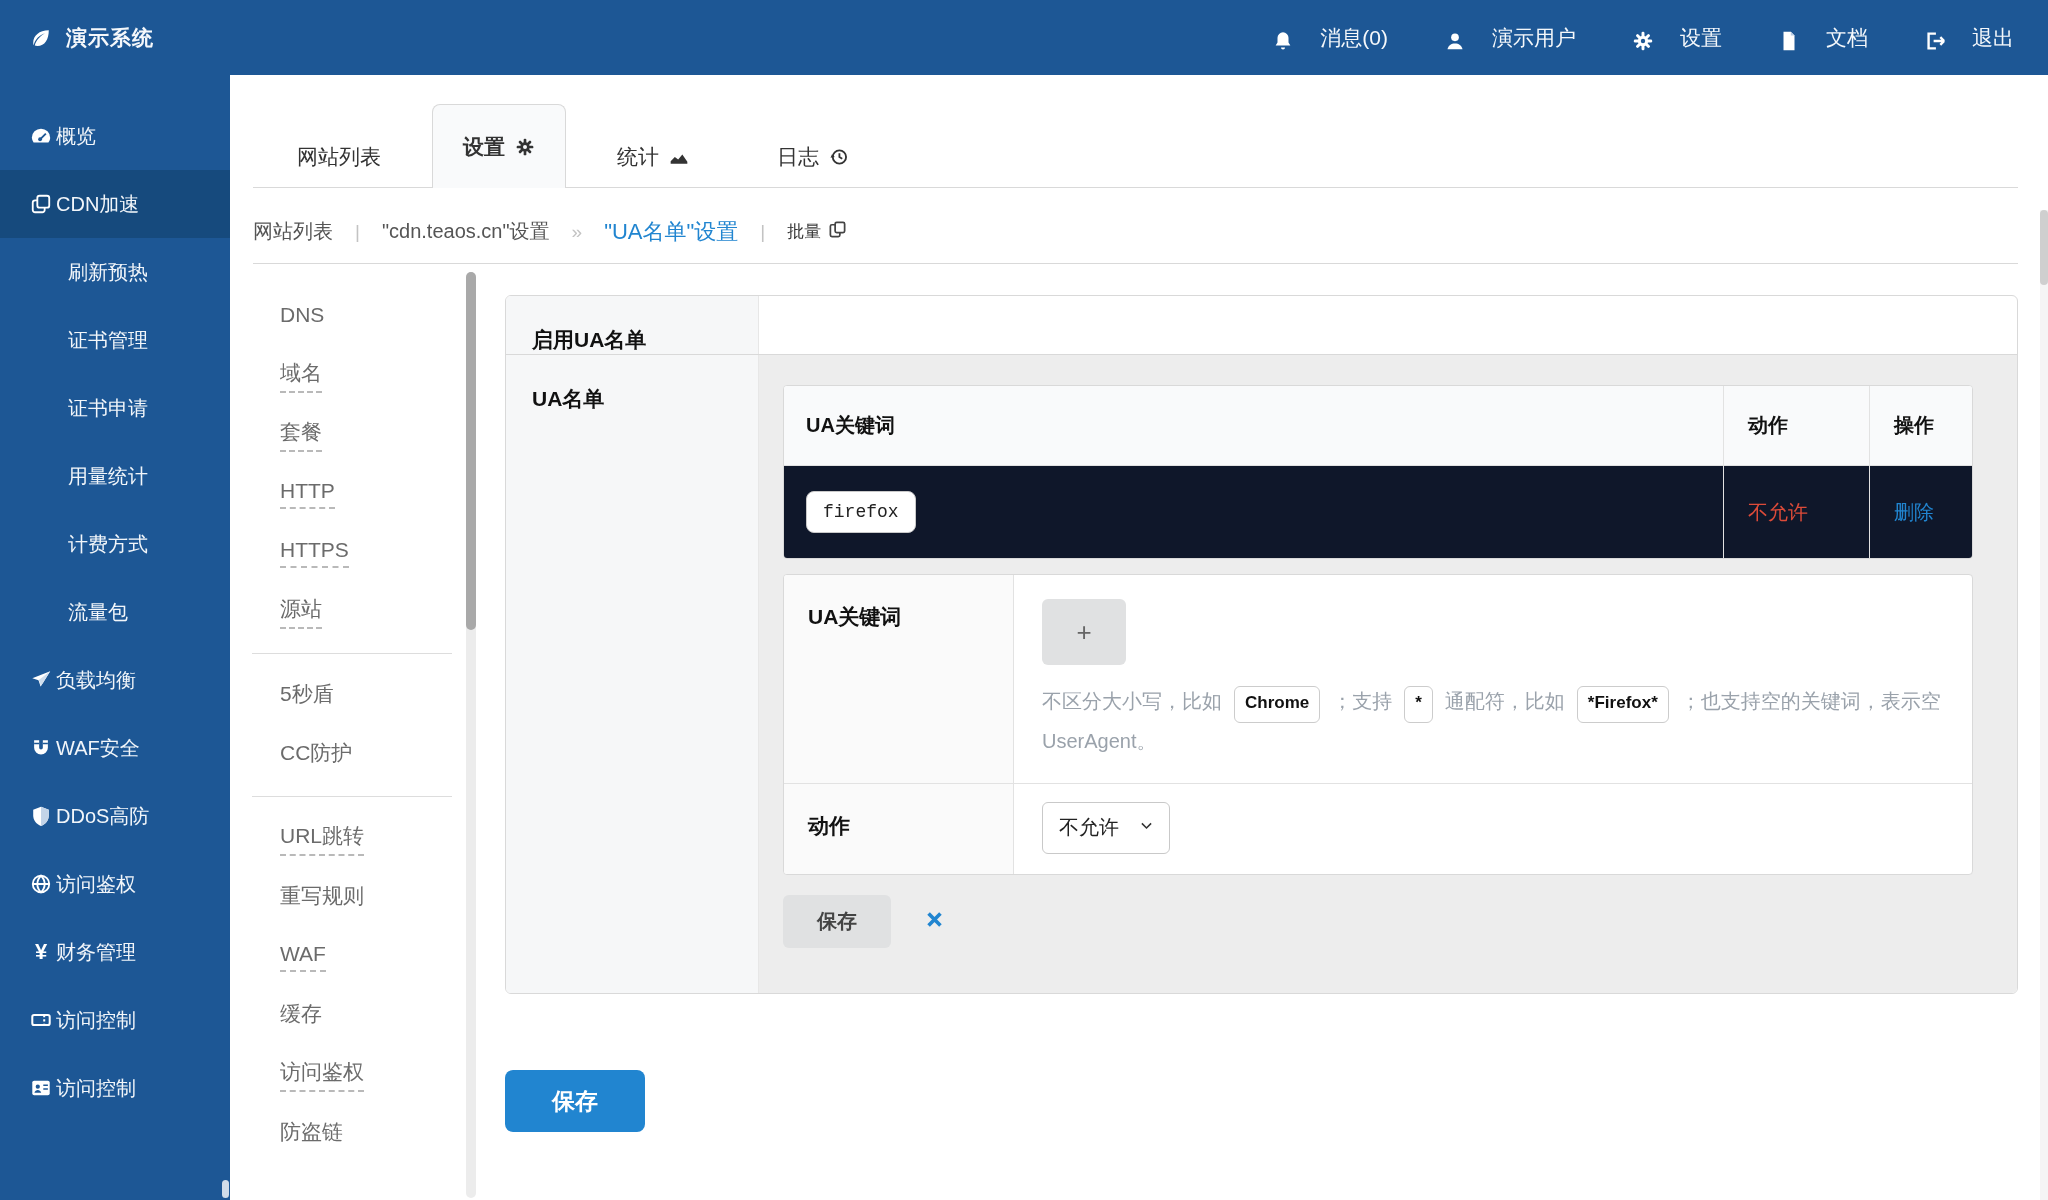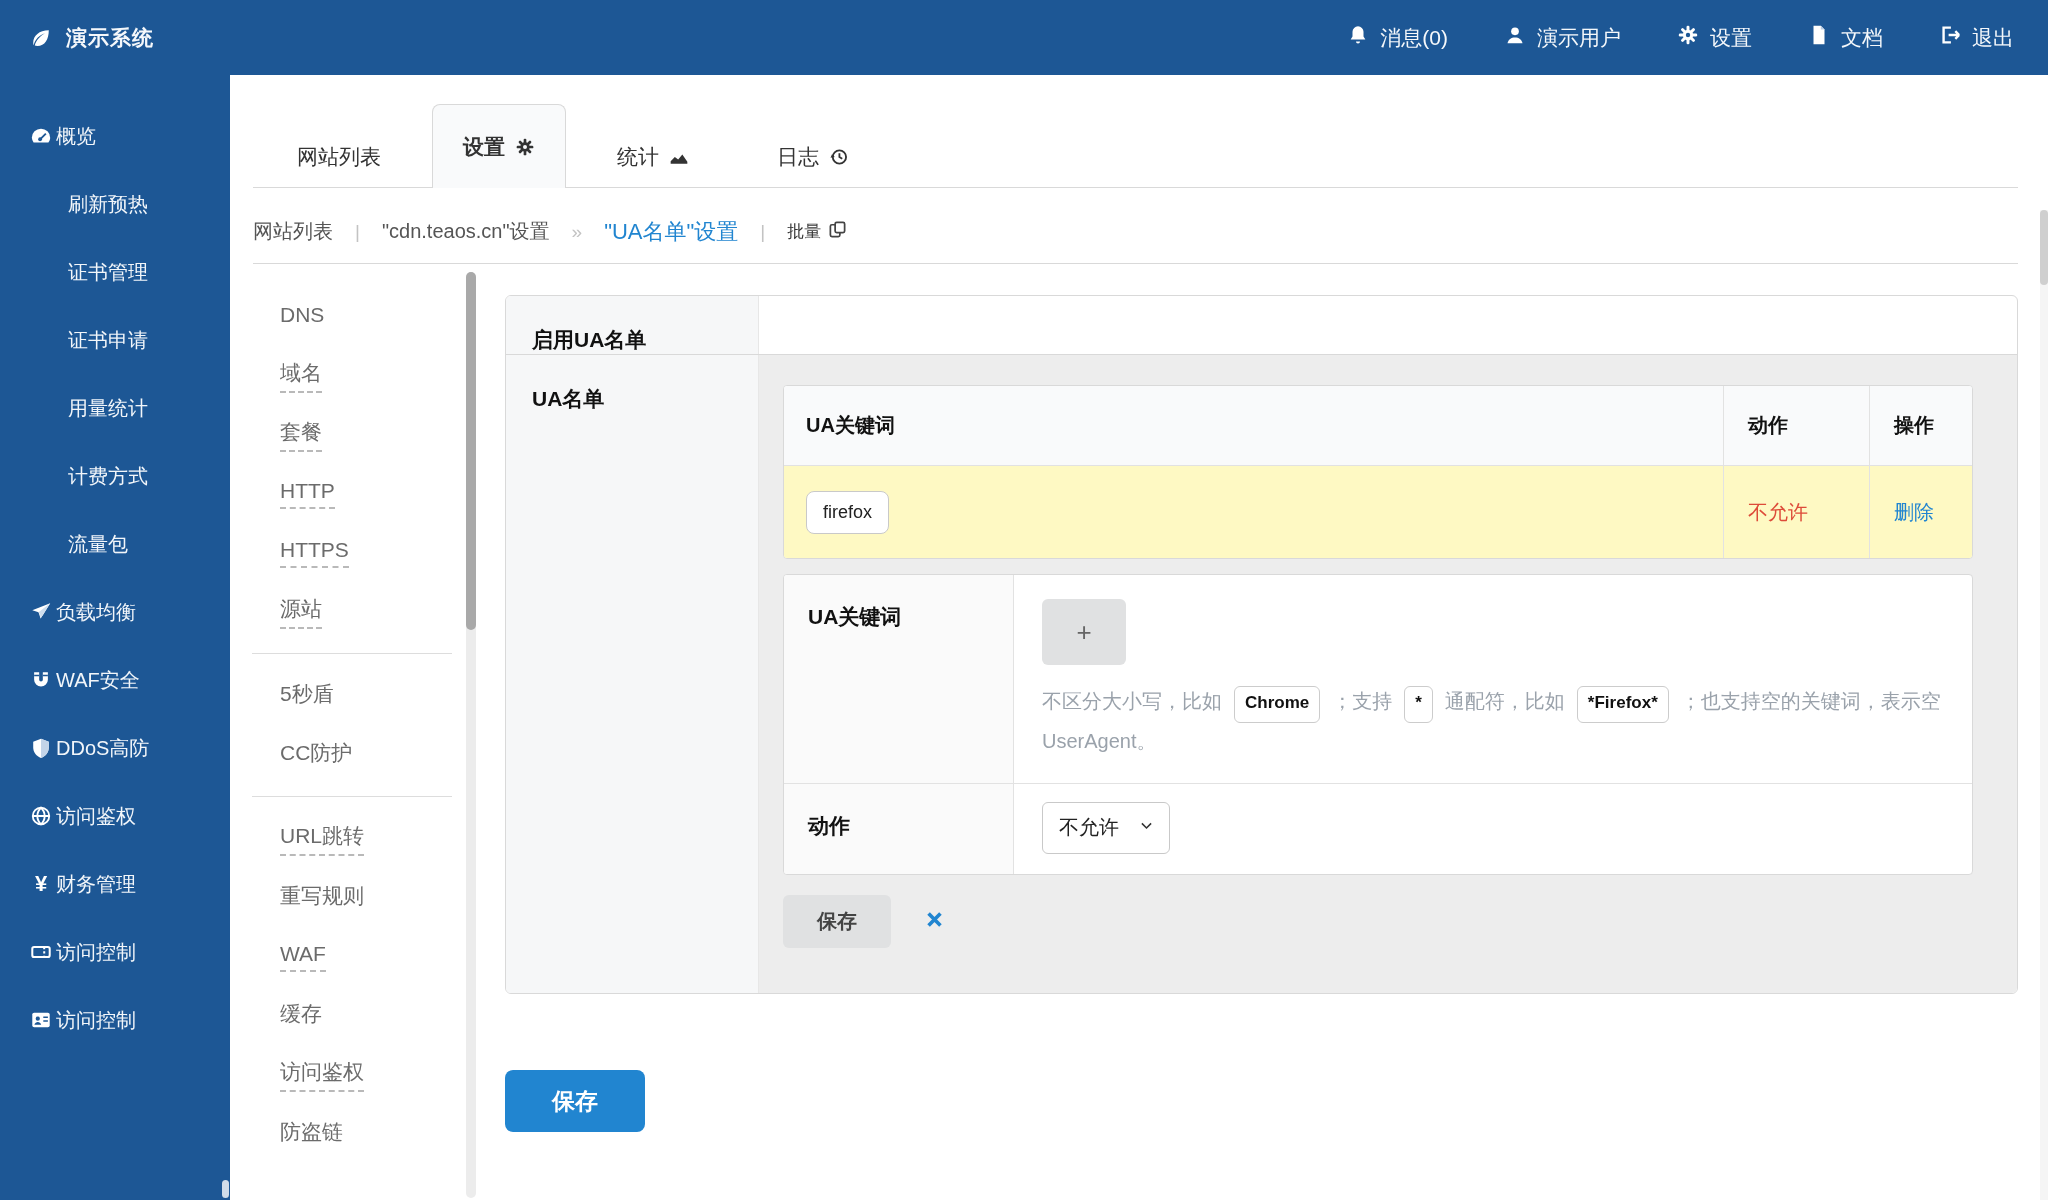--- a/index.html
+++ b/index.html
@@ -5,21 +5,21 @@
   * { margin:0; padding:0; box-sizing:border-box; }
   html,body { width:2048px; height:1200px; overflow:hidden;
     font-family:"Liberation Sans","DejaVu Sans",sans-serif; background:#fff; }
 
   
   .topbar { position:absolute; left:0; top:0; width:2048px; height:75px;
     background:#1d5795; display:flex; align-items:center; color:#f5f8fb; }
   .brand { display:flex; align-items:center; gap:14px; padding-left:30px;
     font-size:21px; font-weight:bold; letter-spacing:1px; }
   .top-menu { margin-left:auto; display:flex; align-items:center; gap:56px; padding-right:34px; }
-  .top-item { display:flex; align-items:flex-start; gap:11px; font-size:21px; cursor:pointer; }
+  .top-item { display:flex; align-items:flex-end; gap:26px; font-size:21px; cursor:pointer; }
   .ticon { width:22px; height:22px; display:block; }
 
   
   .sidebar { position:absolute; left:0; top:75px; width:230px; height:1125px;
     background:#1d5795; color:#f2f6fa; padding-top:27px; }
   .side-item { height:68px; display:flex; align-items:center; padding-left:28px;
     gap:2px; font-size:20px; cursor:pointer; }
   .side-item.indent { padding-left:68px; }
   .side-item.active { background:#164a7d; }
   .side-icon { width:26px; height:22px; display:flex; align-items:center; justify-content:center; }
@@ -76,21 +76,21 @@
 
   .checkbox { width:31px; height:31px; border:2px solid #777; border-radius:6px;
     background:#fff; display:flex; align-items:center; justify-content:center; cursor:pointer; }
   .checkbox svg { width:27px; height:27px; margin-top:-4px; margin-left:2px; }
   .help-muted { margin-top:24px; font-size:20px; color:#b1b8c1; }
 
   
   .ua-table { width:1190px; background:#fff; border:1px solid #d9d9d9; border-radius:4px; overflow:hidden; }
   .tbl-head { display:grid; grid-template-columns:1fr 146px 103px; height:80px;
     background:#f9fafb; border-bottom:1px solid #e2e2e2; font-size:20px; font-weight:bold; color:#111; }
-  .tbl-row { display:grid; grid-template-columns:1fr 146px 103px; height:92px; background:#fef9c3; }
+  .tbl-row { display:grid; grid-template-columns:1fr 146px 103px; height:92px; background:#0f172a;font-family:Liberation Mono, monospace; }
   .tcell { display:flex; align-items:center; padding-left:22px; }
   .tcell.bl { border-left:1px solid #e2e2e2; padding-left:24px; }
   .tag-chip { border:1px solid #c9c9c9; border-radius:8px; padding:10px 16px;
     font-size:18px; color:#222; background:#fff; }
   .action-red { color:#dd4b39; font-size:20px; }
   .op-link { color:#2185d0; font-size:20px; cursor:pointer; }
 
   
   .sub-box { margin-top:15px; width:1190px; background:#fff; border:1px solid #d9d9d9;
     border-radius:4px; overflow:hidden; }
@@ -195,20 +195,29 @@
 <div class="sidebar">
   <div class="side-item">
     <span class="side-icon">
       <svg viewBox="0 0 24 24">
           <path d="M12 4A10 10 0 0 1 22 14c0 2-.7 3.7-1.9 5H3.9A9.9 9.9 0 0 1 2 14 10 10 0 0 1 12 4z" fill="#fff"></path>
           <path d="M11.3 15.3l6-6" stroke="#1d5795" stroke-width="2"></path>
           <circle cx="11" cy="15.5" r="2.1" fill="#1d5795"></circle>
         </svg>
     </span>
     <span>概览</span>
+  </div>
+  <div class="side-item active">
+    <span class="side-icon">
+      <svg viewBox="0 0 24 24" fill="none" stroke="#fff" stroke-width="2">
+          <rect x="8" y="3" width="13" height="13" rx="2.5"></rect>
+          <path d="M16 16v2.5A2.5 2.5 0 0 1 13.5 21h-8A2.5 2.5 0 0 1 3 18.5v-8A2.5 2.5 0 0 1 5.5 8H8"></path>
+        </svg>
+    </span>
+    <span>CDN加速</span>
   </div>
   <div class="side-item indent">
     <span>刷新预热</span>
   </div>
   <div class="side-item indent">
     <span>证书管理</span>
   </div>
   <div class="side-item indent">
     <span>证书申请</span>
   </div>

